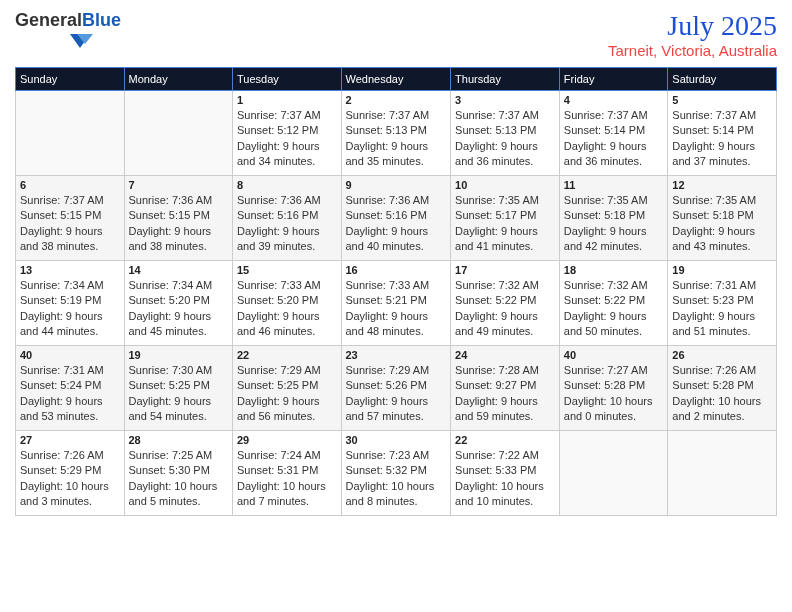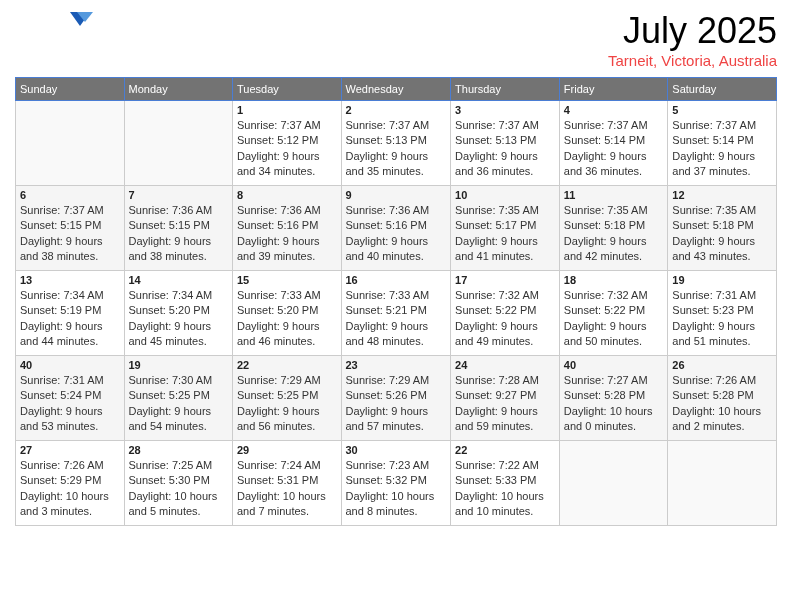--- a/index.html
+++ b/index.html
@@ -7,27 +7,27 @@
     
     .page { width: 792px; height: 612px; padding: 10px 15px; }
     
     .header { display: flex; justify-content: space-between; align-items: flex-start; margin-bottom: 8px; }
     
     .logo { display: flex; align-items: center; }
     .logo-text { font-size: 18px; font-weight: bold; line-height: 1.2; }
     .logo-general { color: #333; }
     
     .title-block { text-align: right; }
-    .month-title { font-size: 36px; color: #000000; font-weight: 300; }
+    .month-title { font-size: 28px; color: #1d4ed8; font-weight: 300; font-family: Liberation Serif, serif; }
     .subtitle { font-size: 15px; color: #ef4444; }
     
     .calendar { width: 100%; border-collapse: collapse; font-size: 9.5px; }
     
     .calendar thead tr th {
-      background-color: #737373;
+      background-color: #0f172a;
       color: #fff;
       padding: 5px 4px;
       text-align: left;
       font-size: 11px;
       font-weight: normal;
       border: 1px solid #4a7dd4;
       margin-top: 24px;
     }
     
     .calendar tbody tr td {
@@ -48,20 +48,23 @@
     
     .empty-cell { background: #f9f9f9 !important; }
   </style>
 </head>
 <body>
 
 <div class="page">
   <div class="header">
     <div class="logo">
       <div>
+        <div class="logo-text">
+          <span class="logo-general">General</span><span style="color:#1a5bb5;font-weight:bold;">Blue</span>
+        </div>
         <svg width="80" height="18" viewBox="0 0 80 18">
           <polygon points="55,2 75,2 65,16" fill="#1a5bb5"></polygon>
           <polygon points="62,2 78,2 70,12" fill="#5599dd"></polygon>
         </svg>
       </div>
     </div>
     <div class="title-block">
       <div class="month-title">July 2025</div>
       <div class="subtitle">Tarneit, Victoria, Australia</div>
     </div>

